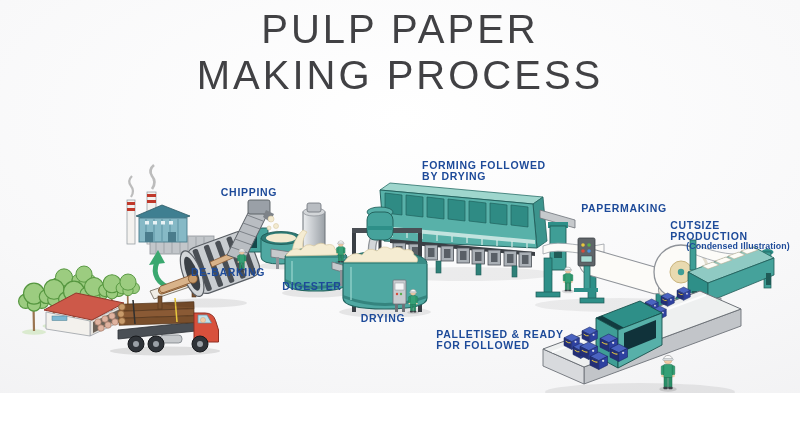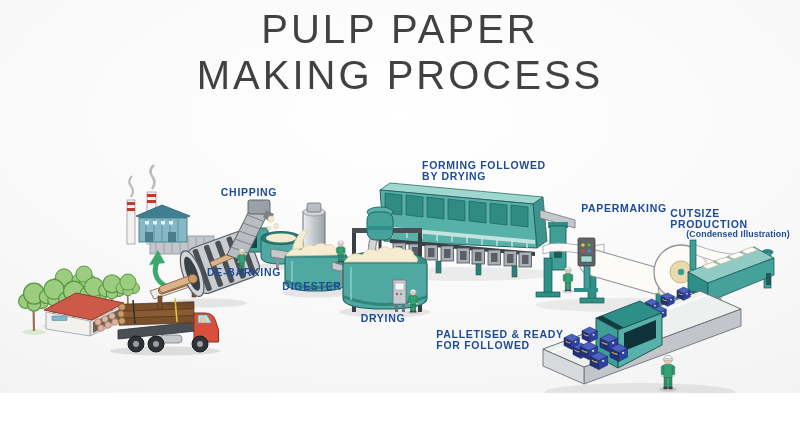--- a/index.html
+++ b/index.html
@@ -403,29 +403,29 @@
   </g>
   <use href="#worker" transform="translate(660.5,352.5) scale(1.25)"></use>
 </svg>
 
 <div class="title">
   <div>PULP PAPER</div>
   <div>MAKING PROCESS</div>
 </div>
 
 <div class="label" style="left:249px;top:187px">CHIPPING</div>
-<div class="label" style="left:244px;top:267px">DE-BARKING</div>
+<div class="label" style="left:228px;top:267px">DE-BARKING</div>
 <div class="label" style="left:312px;top:281px">DIGESTER</div>
 <div class="label" style="left:383px;top:313px">DRYING</div>
 <div class="label" style="left:484px;top:160px">
   <div>FORMING FOLLOWED</div>
   <div>BY DRYING</div>
 </div>
 <div class="label" style="left:624px;top:203px">PAPERMAKING</div>
-<div class="label" style="left:730px;top:208px">
+<div class="label" style="left:730px;top:220px">
   <div>CUTSIZE</div>
   <div>PRODUCTION</div>
   <div class="small">(Condensed Illustration)</div>
 </div>
 <div class="label" style="left:500px;top:329px">
   <div>PALLETISED &amp; READY</div>
   <div>FOR FOLLOWED</div>
 </div>
 
 </div>

